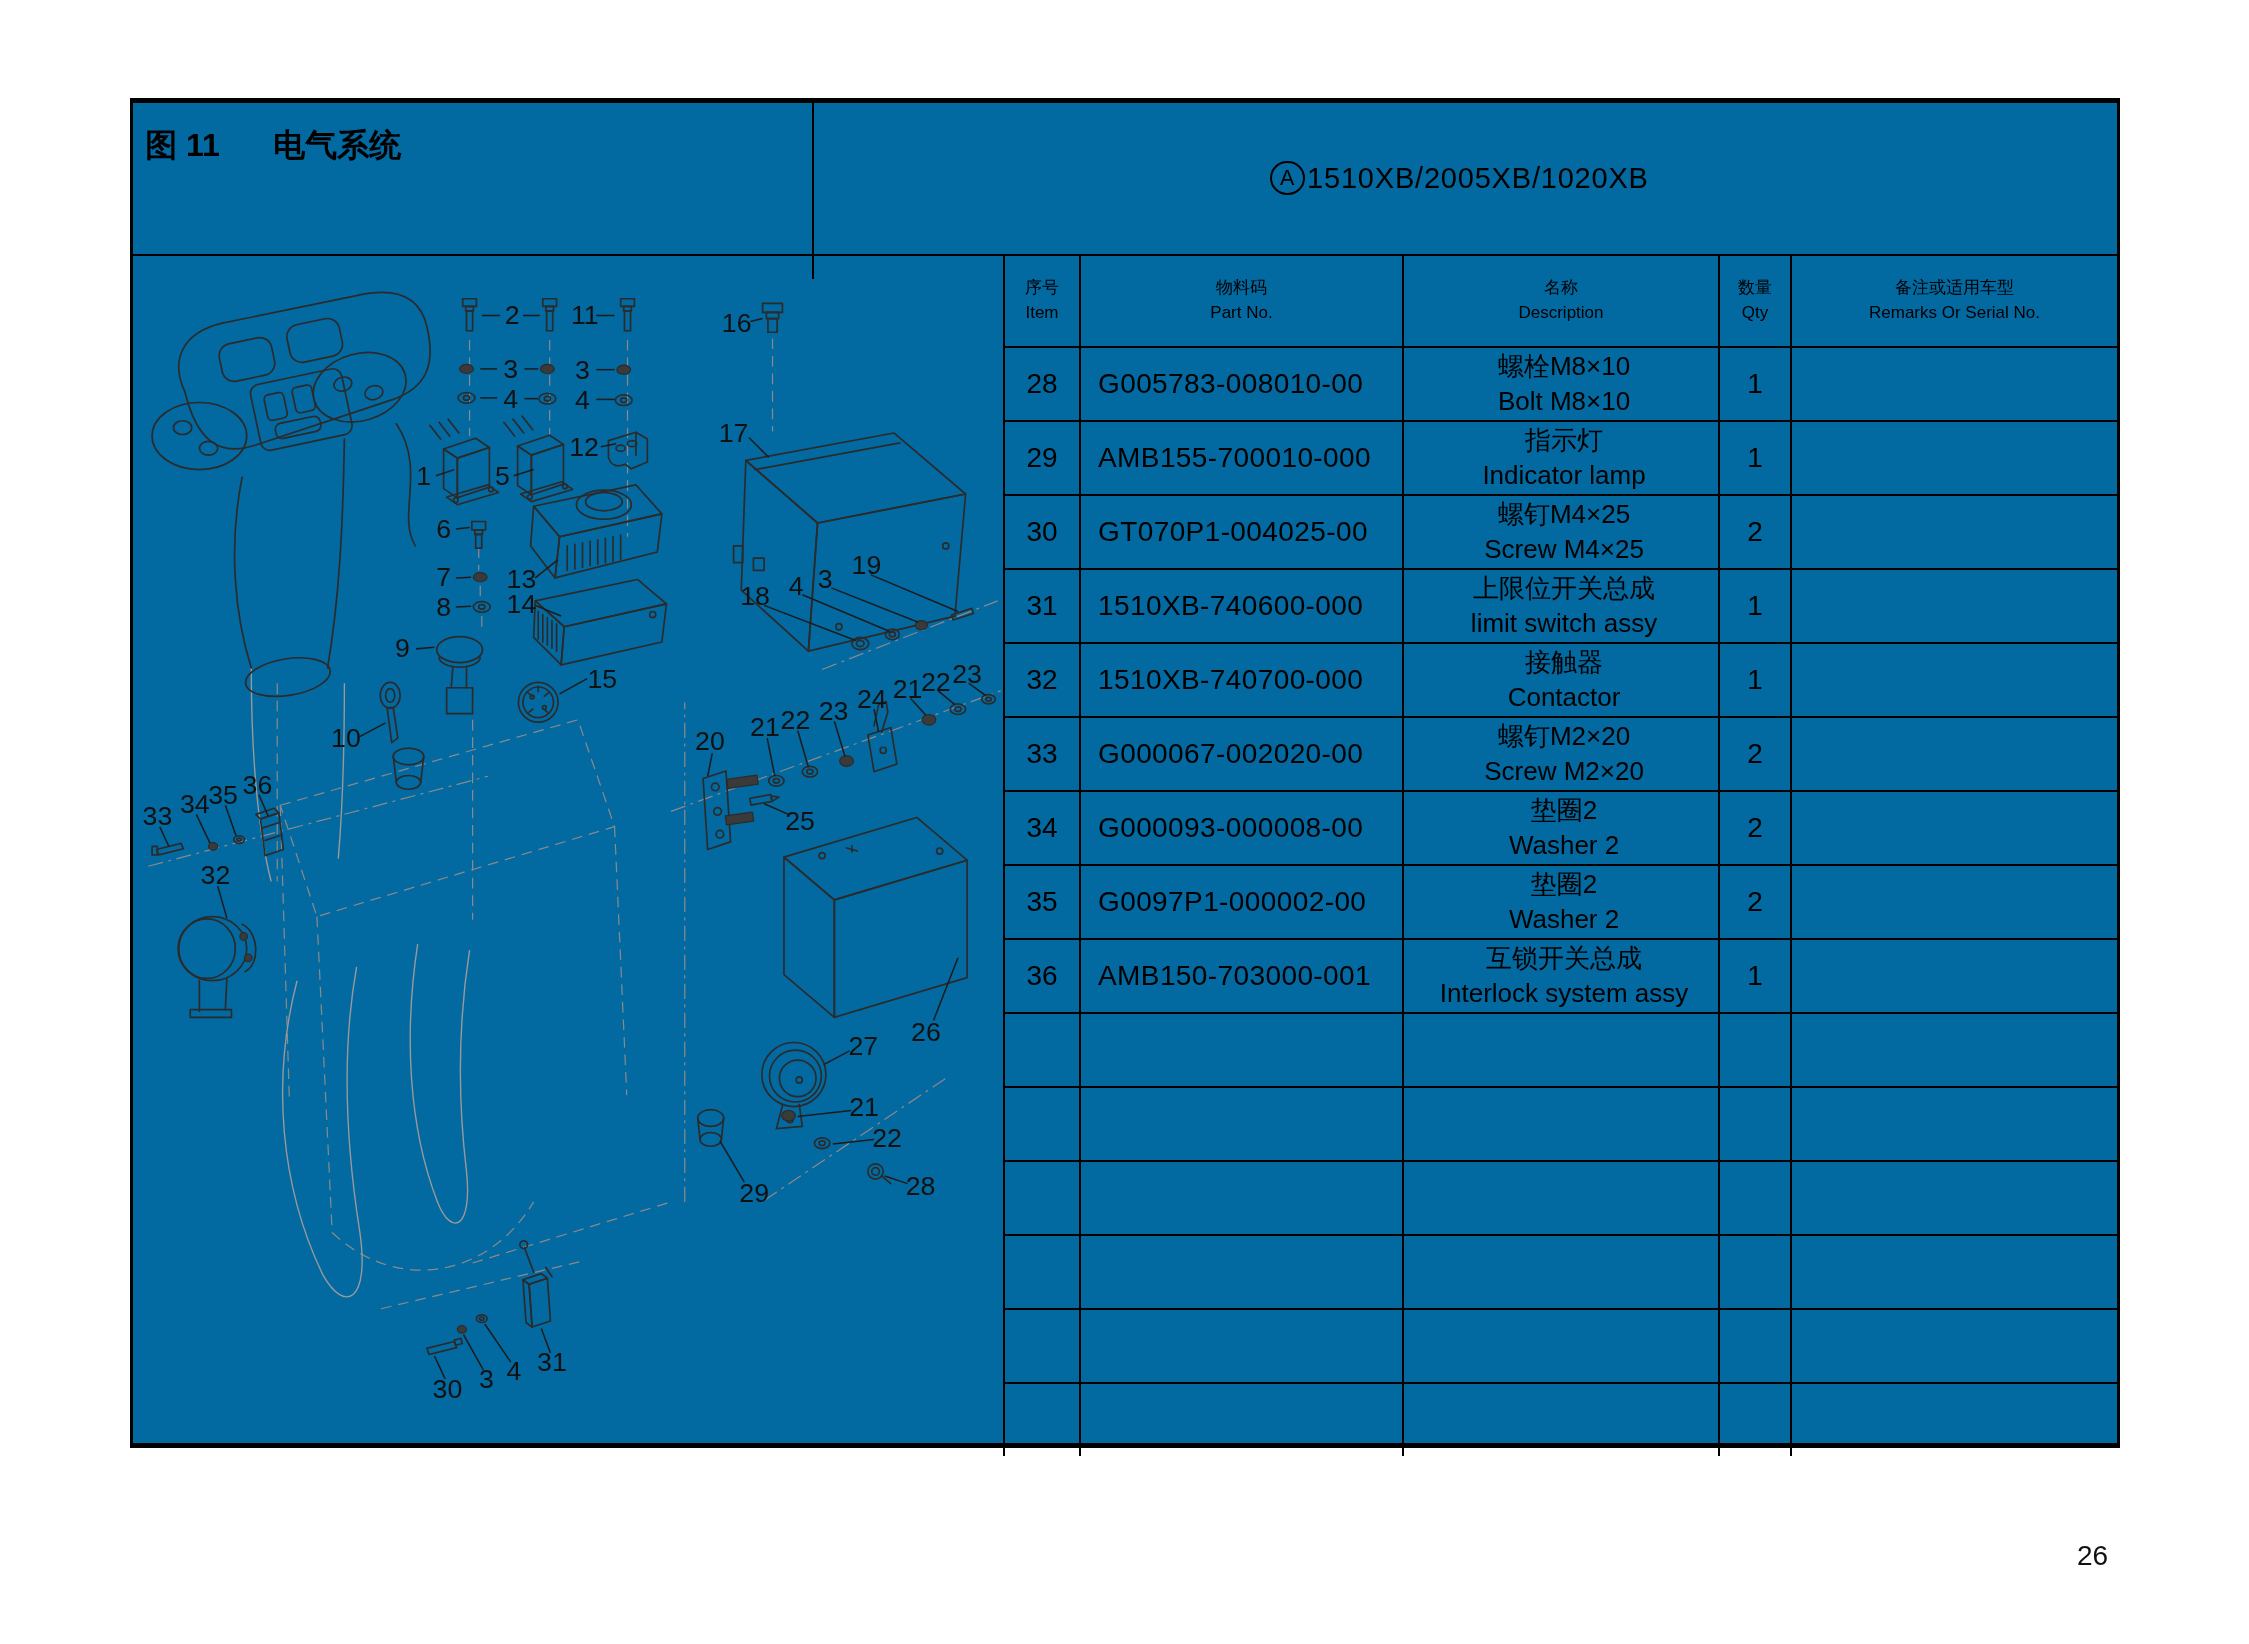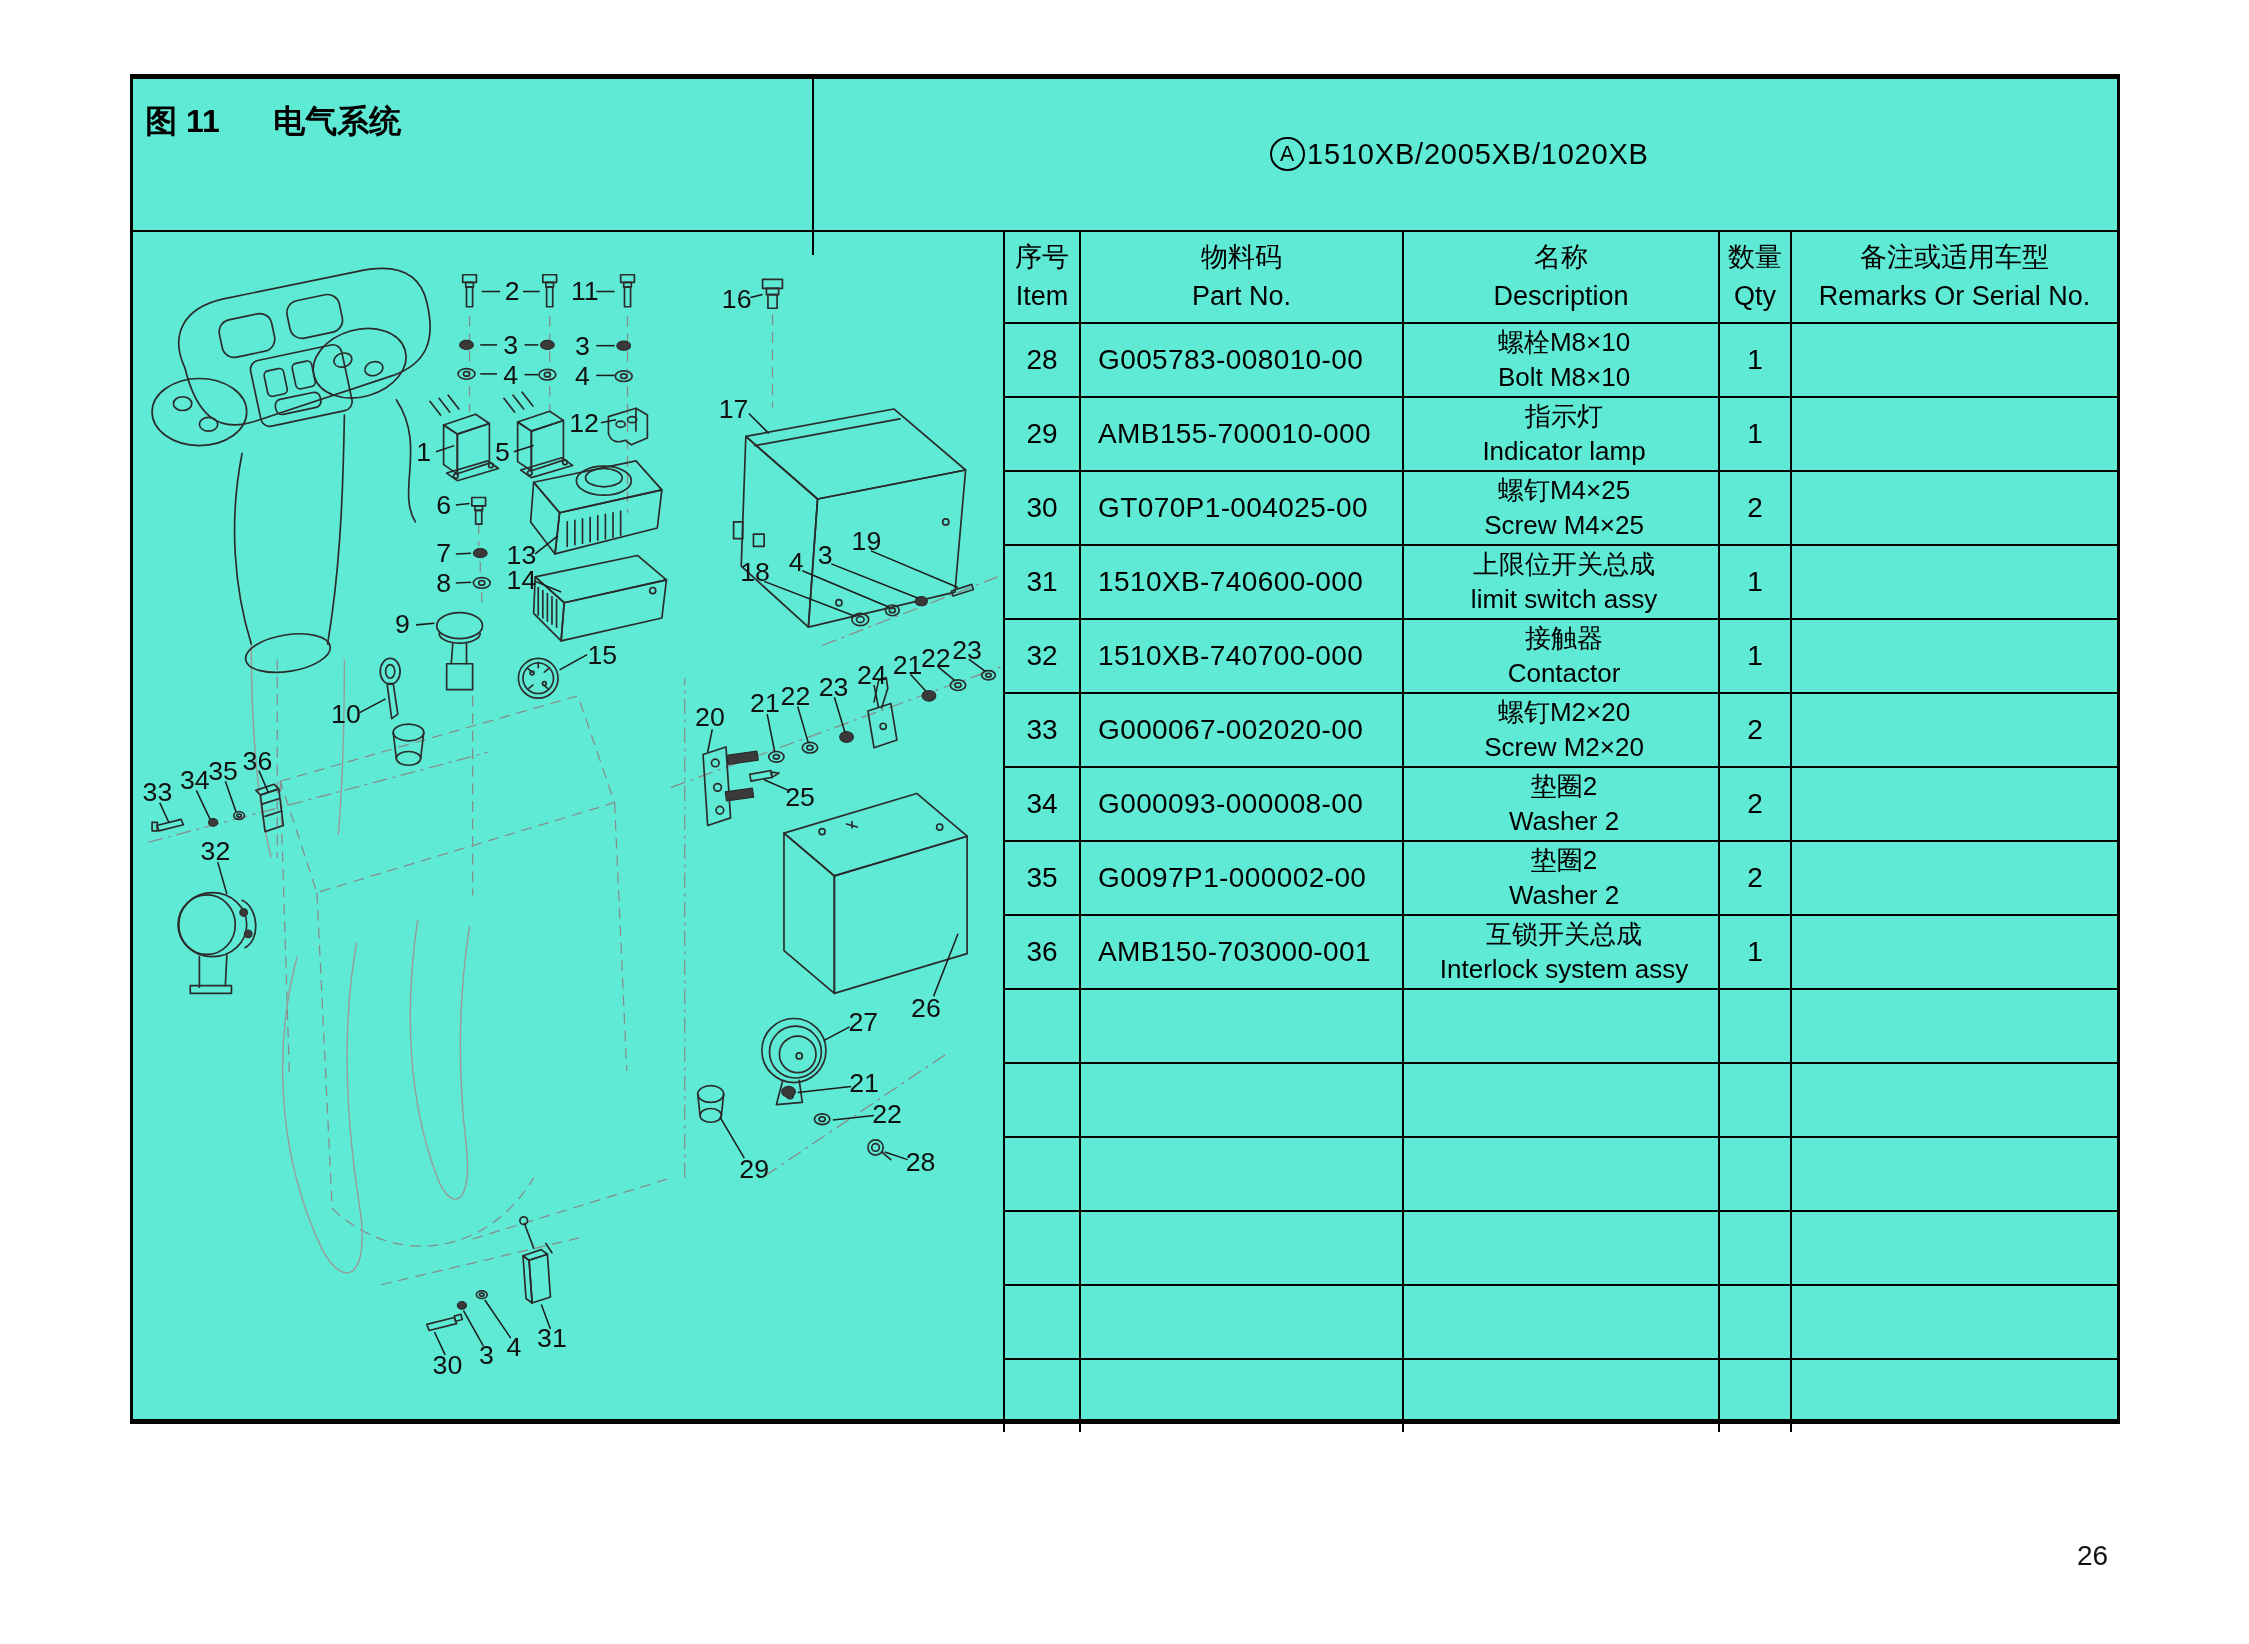--- a/index.html
+++ b/index.html
@@ -1,23 +1,23 @@
 <!DOCTYPE html>
 <html style="font-size:12.2px"><head>
 <meta charset="utf-8">
 <style>
   html,body{margin:0;padding:0;}
   body{
     width:2250px;height:1644px;position:relative;background:#fff;
     font-family:"Liberation Sans", sans-serif;color:#000;overflow:hidden;
   }
   .frame{
-    position:absolute;left:130px;top:74px;width:1990px;height:1350px;
+    position:absolute;left:130px;top:98px;width:1990px;height:1350px;
     border:3.8px solid #000;border-top-width:5.3px;border-bottom-width:5.3px;
-    box-sizing:border-box;background:#5eead4;
+    box-sizing:border-box;background:#0369a1;
   }
   
   .top-band{
     position:absolute;left:0;top:0;right:0;height:153px;
     border-bottom:2.3px solid #000;box-sizing:border-box;
   }
   .title-cell{
     position:absolute;left:0;top:0;width:667px;height:150px;
     border-right:2.3px solid #000;box-sizing:content-box;
     padding:26px 0 0 12.2px;
@@ -41,21 +41,21 @@
   .diagram svg{display:block;width:100%;height:100%;}
   .callout{font-family:"Liberation Sans",sans-serif;font-size:35px;fill:#111;text-anchor:middle;dominant-baseline:central;}
   
   .parts-table{
     position:absolute;left:870px;top:153px;right:0;bottom:0;
   }
   table{
     border-collapse:collapse;table-layout:fixed;width:100%;height:100%;
   }
   td,th{border:2.3px solid #000;padding:0;vertical-align:middle;font-weight:normal;}
-  tr.hdr th{height:90px;text-align:center;font-size:27px;line-height:1.45;margin-left:48px;}
+  tr.hdr th{height:90px;text-align:center;font-size:17px;line-height:1.45;margin-left:48px;}
   tr.data-row td{height:72px;}
   tr.empty-row td{height:72px;}
   td.c-item{text-align:center;font-size:28px;}
   td.c-part{text-align:left;font-size:28px;padding-left:17px;letter-spacing:0.4px;}
   td.c-desc{text-align:center;font-size:26px;padding-left:6.1px;line-height:1.35;}
   td.c-qty{text-align:center;font-size:28px;}
   td.c-remarks{}
   
   table tr th{border-top:none;}
   table tr td:last-child, table tr th:last-child{border-right:none;}

